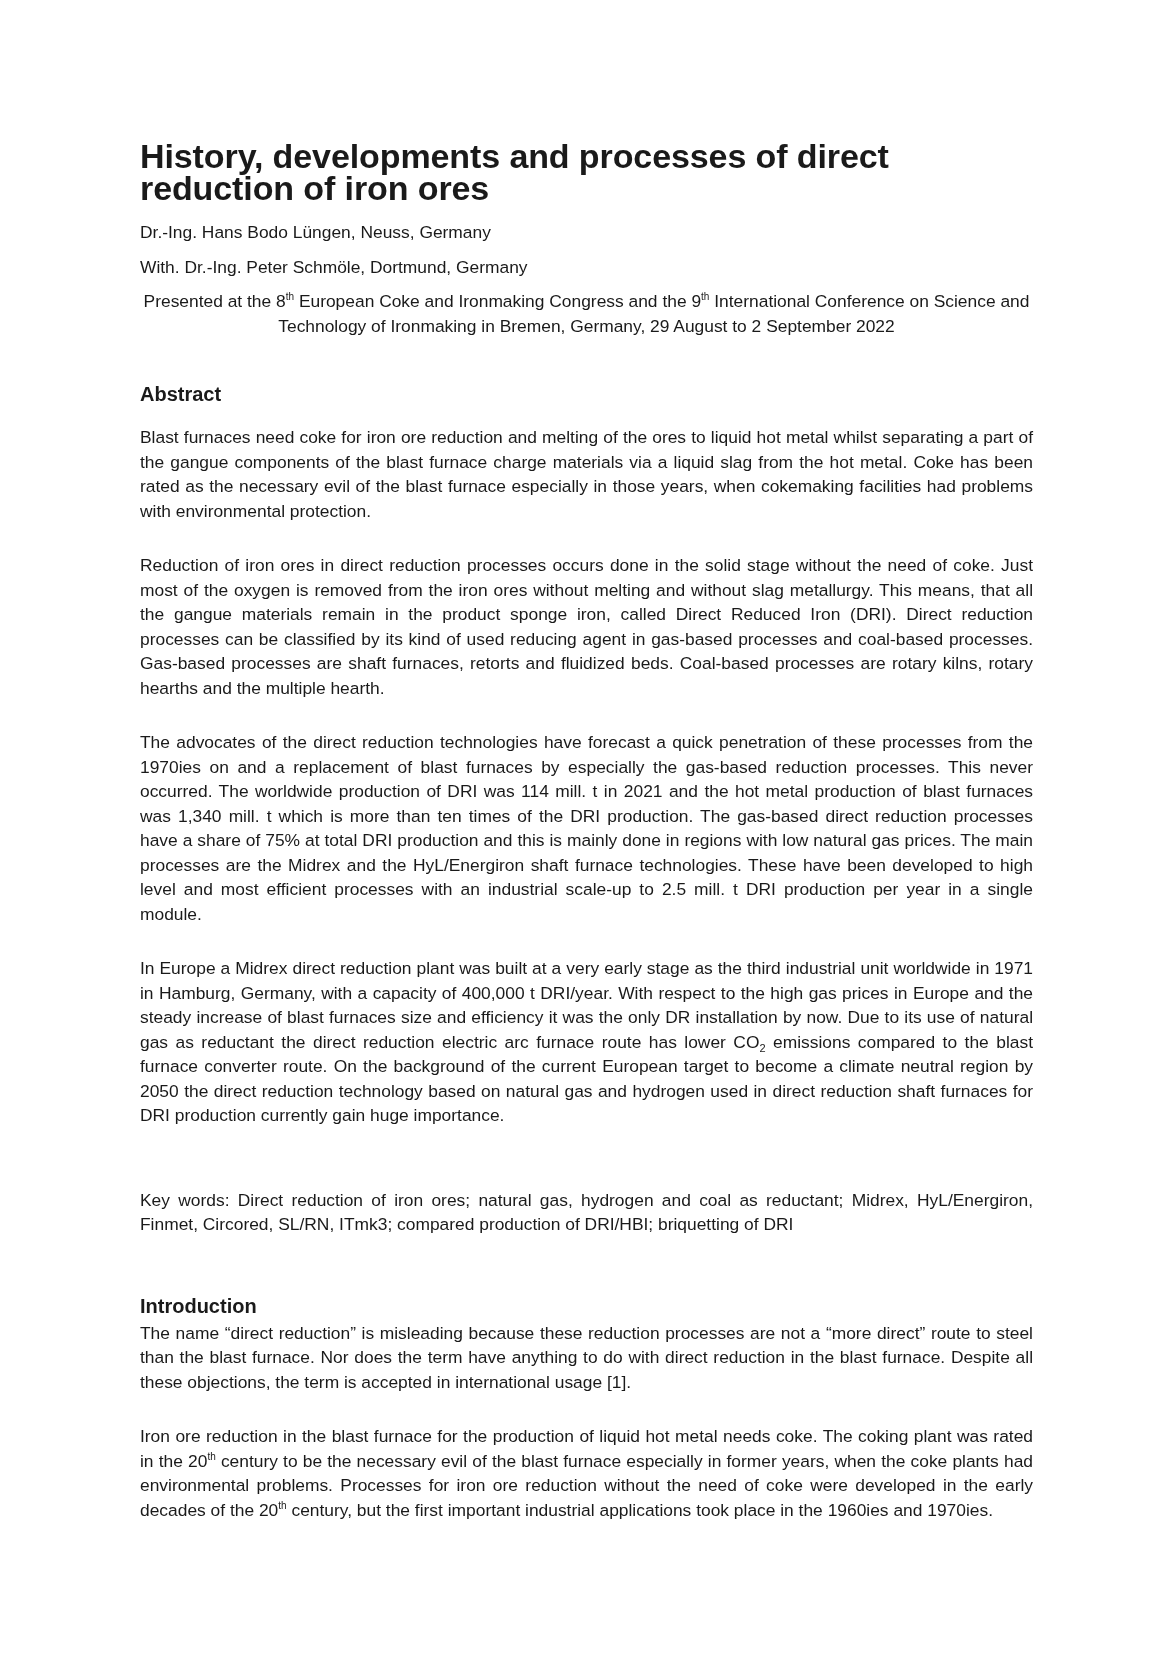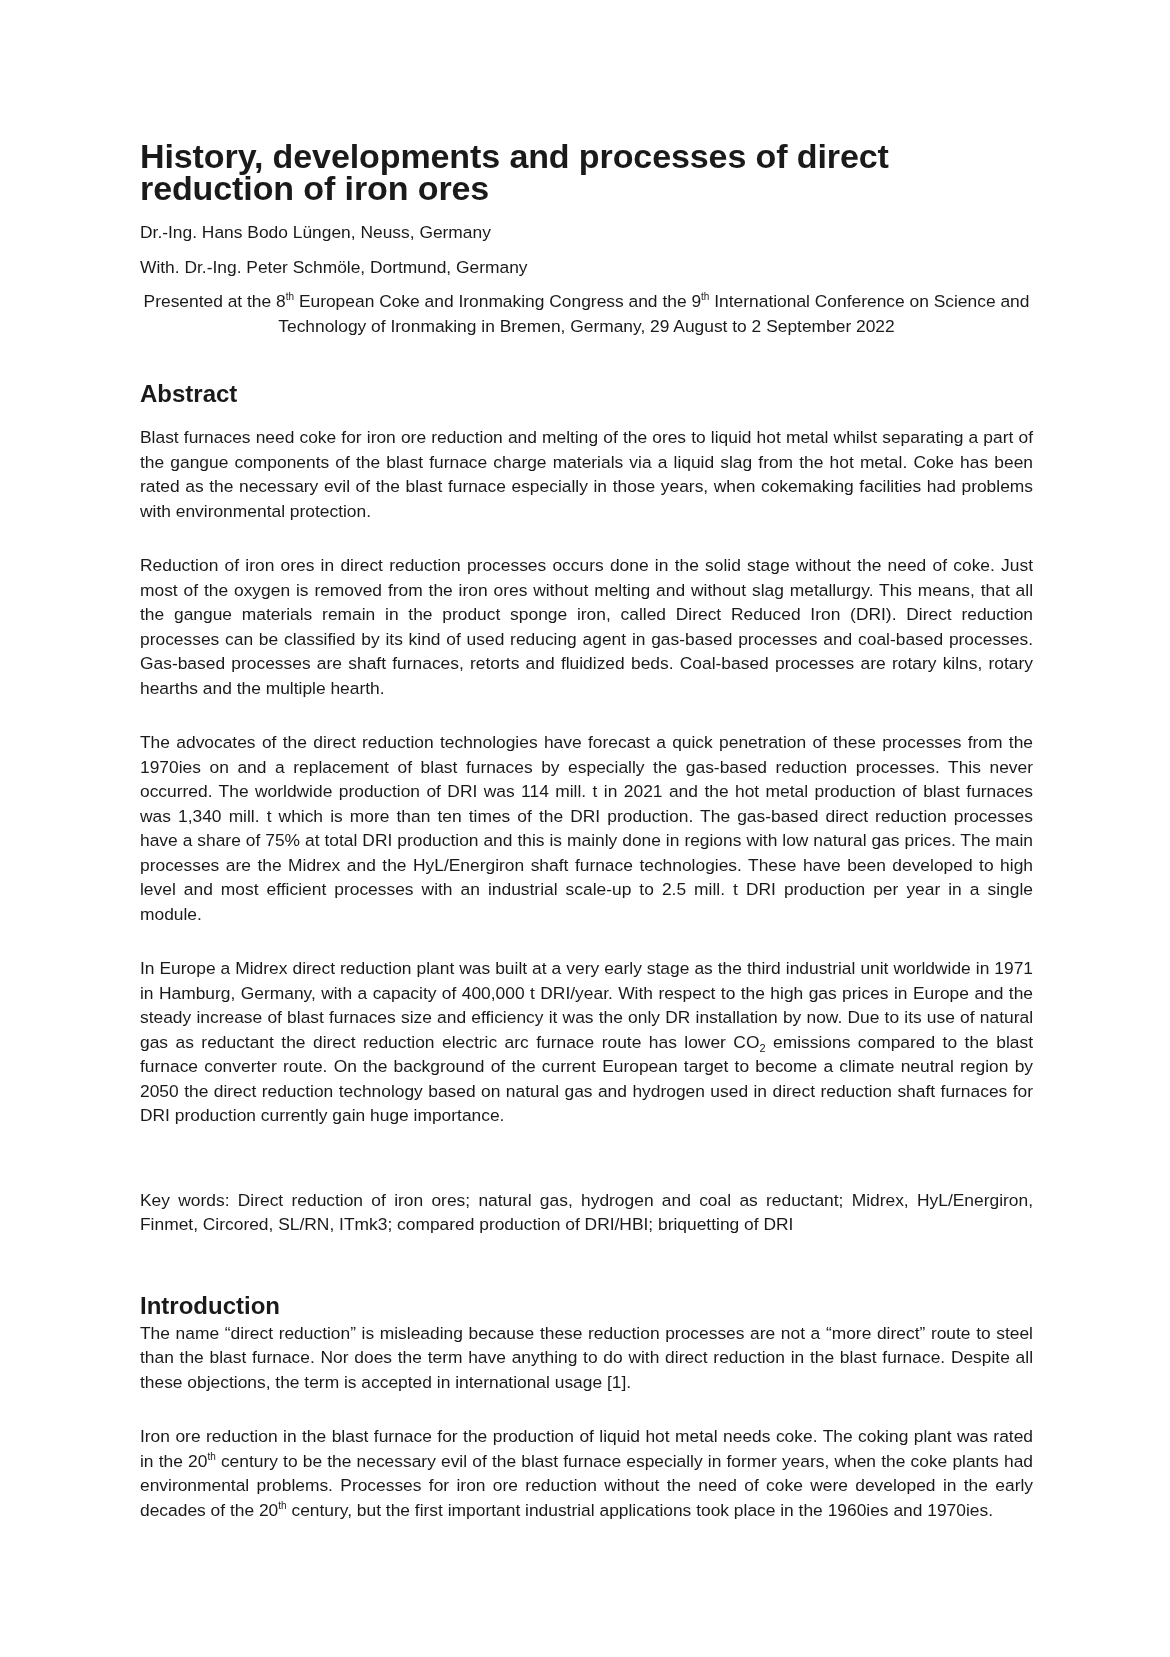--- a/index.html
+++ b/index.html
@@ -10,21 +10,21 @@
       font-size: 17.4px; line-height: 24.5px;
     }
     h1 {
       font-family: "Liberation Sans", sans-serif;
       font-size: 34px; font-weight: bold; margin: 0 0 16px 0; line-height: 32px;
       letter-spacing: -0.1px;
     }
     .author { margin: 0 0 10px 0; }
     .presented { margin: 0 0 7px 0; text-align: center; }
     h2 {
-      font-size: 24px; font-weight: bold; margin: 0; line-height: 26px;
+      font-size: 20px; font-weight: bold; margin: 0; line-height: 26px;
     }
     p { margin: 0; text-align: justify; }
     sup { font-size: 10px; line-height: 0; vertical-align: super; }
     sub { font-size: 11px; line-height: 0; vertical-align: sub; }
     .gap-abstract-h { margin-top: 43px; margin-bottom: 18px; }
     .para-gap { margin-top: 30px; }
     .keywords { margin-top: 60px; }
     .gap-intro-h { margin-top: 56px; margin-bottom: 2px; }
   </style>
 </head>

